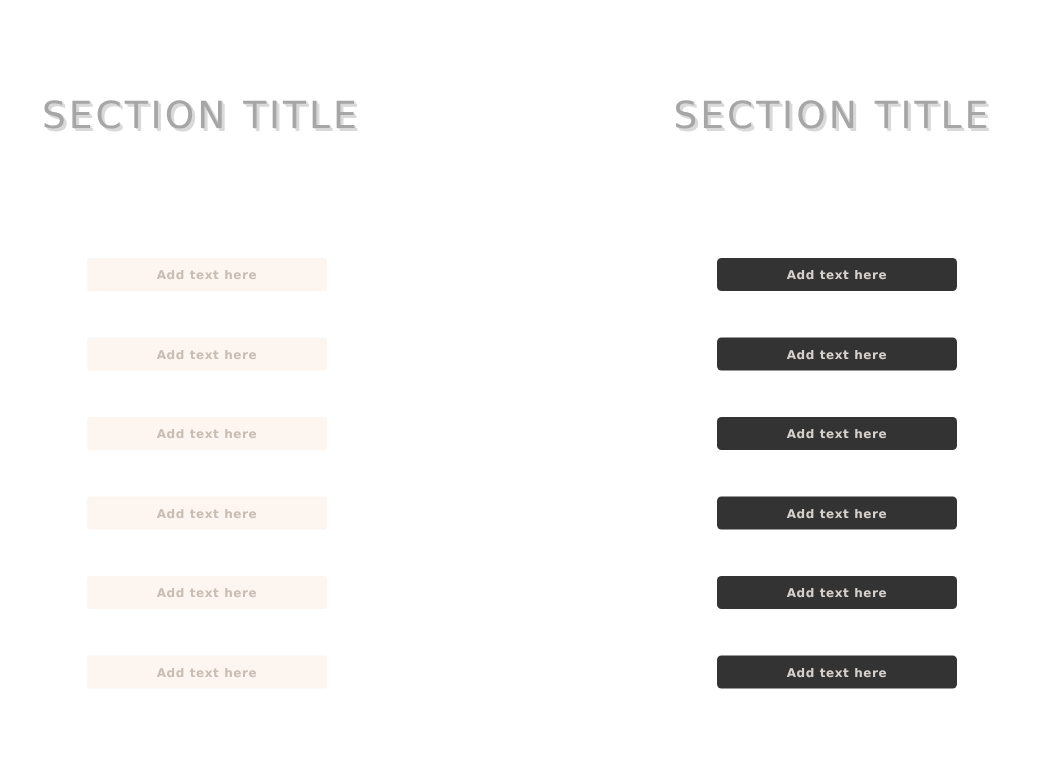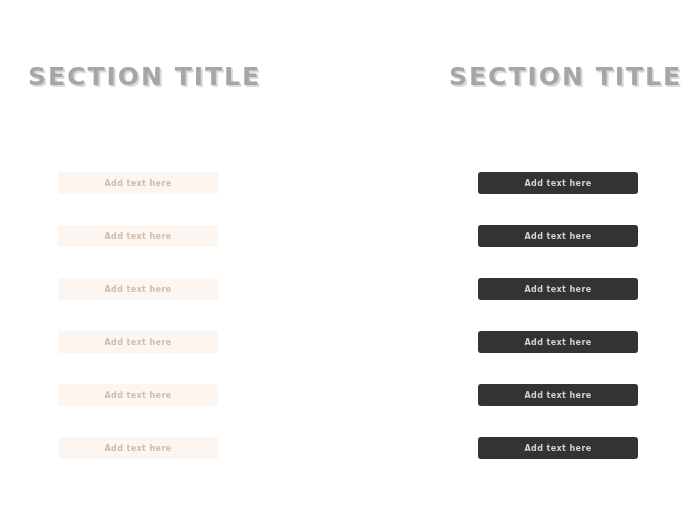--- a/index.html
+++ b/index.html
@@ -31,21 +31,21 @@
   .column-right {
     left: 349px;
     width: 348px;
   }
   .section-title {
     position: absolute;
     top: 62px;
     width: 100%;
     text-align: center;
     font-family: "DejaVu Sans", sans-serif;
-    font-weight: bold;
+    font-weight: normal;
     font-size: 25px;
     letter-spacing: 2px;
     color: #a6a6a6;
     text-shadow: 1px 1px 0 #d9d9d9, 2px 2px 0 #d9d9d9;
     white-space: nowrap;
   }
   .title-left {
     text-align: left;
     padding-left: 28px;
     box-sizing: border-box;

